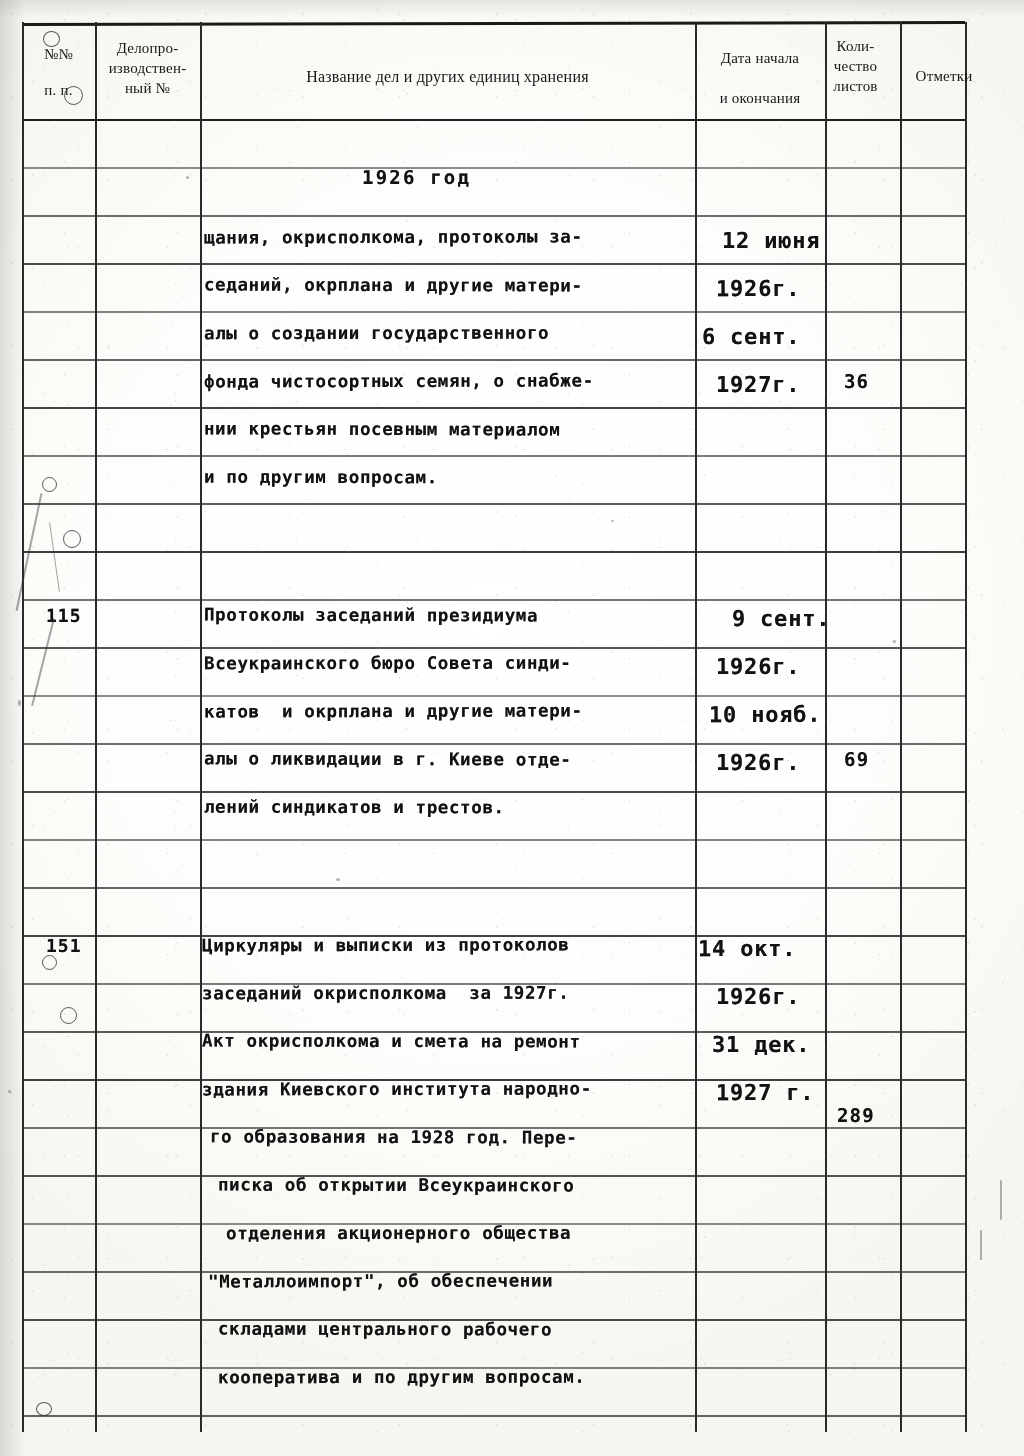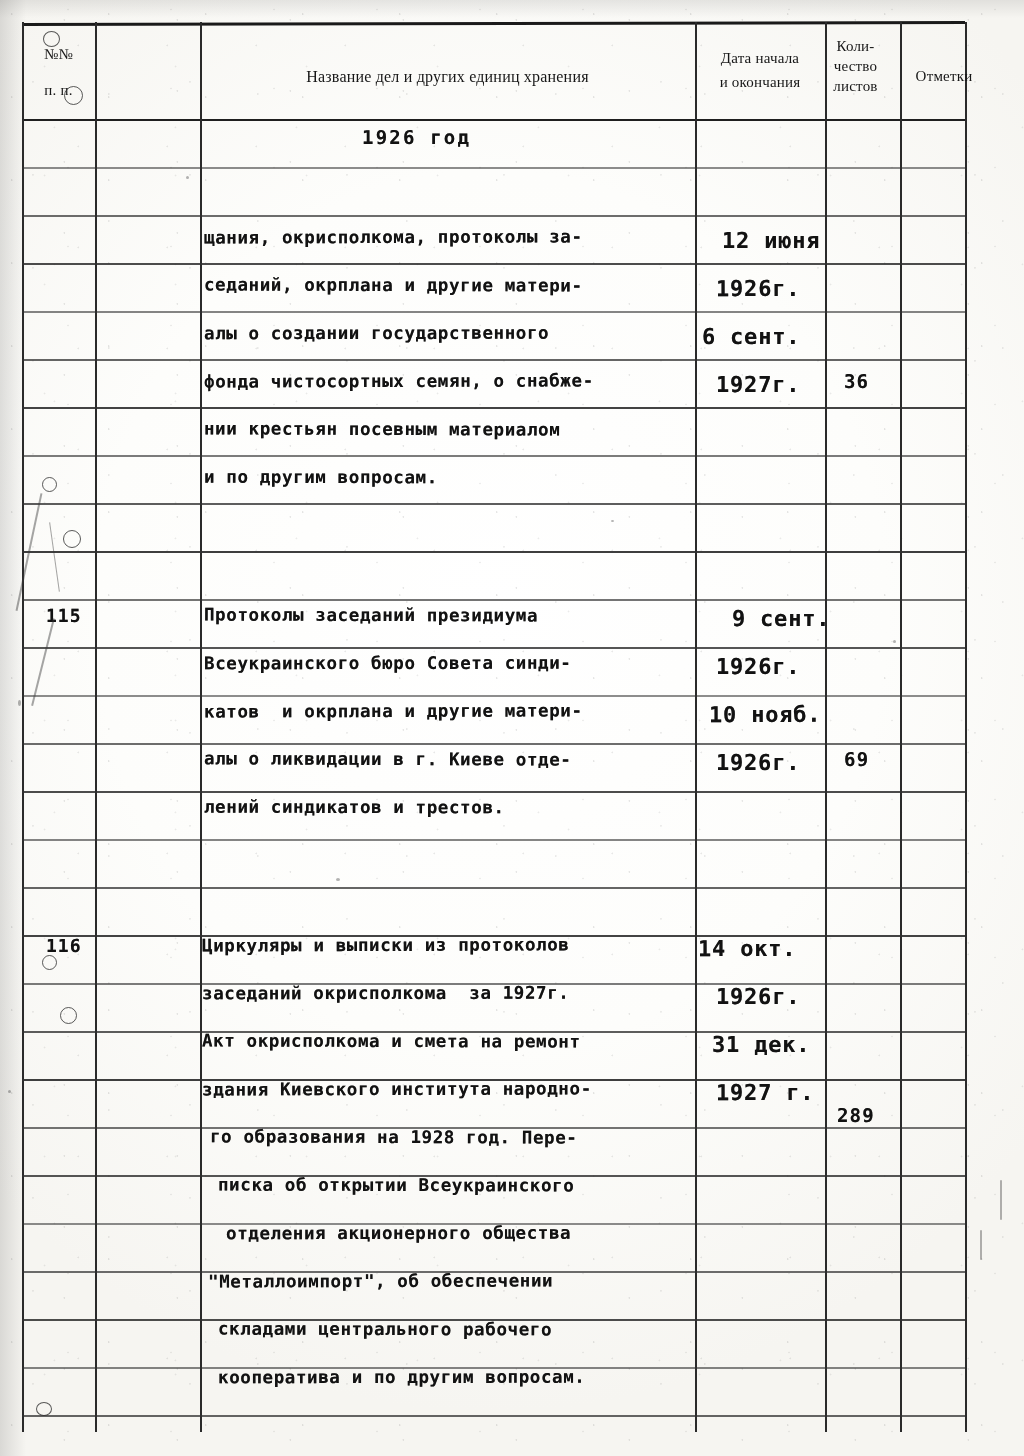--- a/index.html
+++ b/index.html
@@ -115,20 +115,21 @@
     letter-spacing: .6px;
     color: #121212;
     white-space: pre;
     font-weight: 700;
     -webkit-font-smoothing: none;
     text-shadow: 0 0 .6px rgba(0,0,0,.5);
   }
   .tw.year {
     font-size: 19px;
     letter-spacing: 2.2px;
+    margin-top: 40px;
   }
   .tw.num {
     font-size: 18px;
     letter-spacing: 1px;
   }
   .tw.date {
     font-size: 22px;
     letter-spacing: .8px;
   }
   .tw.cnt {
@@ -179,28 +180,33 @@
   <div class="vrule" style="left:673px; height:1410px;"></div>
   <div class="vrule" style="left:803px; height:1410px;"></div>
   <div class="vrule" style="left:878px; height:1410px;"></div>
   <div class="vrule" style="left:943px; height:1410px;"></div>
 
   <div class="head-cell head-num" style="left:0px; top:22px; width:73px;">
     <span class="ln">№№</span>
     <span class="ln" style="margin-top:16px;">п. п.</span>
   </div>
 
+  <div class="head-cell head-del" style="left:73px; top:16px; width:105px;">
+    <span class="ln">Делопро-</span>
+    <span class="ln">изводствен-</span>
+    <span class="ln">ный №</span>
+  </div>
 
   <div class="head-cell head-name" style="left:178px; top:44px; width:495px;">
     <span class="ln">Название дел и других единиц хранения</span>
   </div>
 
   <div class="head-cell head-date" style="left:673px; top:26px; width:130px;">
     <span class="ln">Дата начала</span>
-    <span class="ln" style="margin-top:4px;">и окончания</span>
+    <span class="ln" style="margin-top:20px;">и окончания</span>
   </div>
 
   <div class="head-cell head-cnt" style="left:803px; top:14px; width:61px;">
     <span class="ln">Коли-</span>
     <span class="ln">чество</span>
     <span class="ln">листов</span>
   </div>
 
   <div class="head-cell head-mark" style="left:878px; top:44px; width:88px;">
     <span class="ln">Отметки</span>
@@ -257,21 +263,21 @@
   <div class="tw j1" style="left:182px; top:679px;">катов  и окрплана и другие матери-</div>
   <div class="tw j4" style="left:182px; top:727px;">алы о ликвидации в г. Киеве отде-</div>
   <div class="tw j2" style="left:182px; top:775px;">лений синдикатов и трестов.</div>
 
   <div class="tw date j2" style="left:710px; top:584px;">9 сент.</div>
   <div class="tw date j3" style="left:694px; top:632px;">1926г.</div>
   <div class="tw date j1" style="left:687px; top:680px;">10 нояб.</div>
   <div class="tw date j2" style="left:694px; top:728px;">1926г.</div>
   <div class="tw cnt  j3" style="left:822px; top:726px;">69</div>
 
-  <div class="tw num j2" style="left:24px;  top:913px;">116</div>
+  <div class="tw num j2" style="left:24px;  top:913px;">151</div>
   <div class="tw j1" style="left:180px; top:913px;">Циркуляры и выписки из протоколов</div>
   <div class="tw j3" style="left:180px; top:961px;">заседаний окрисполкома  за 1927г.</div>
   <div class="tw j2" style="left:180px; top:1009px;">Акт окрисполкома и смета на ремонт</div>
   <div class="tw j1" style="left:180px; top:1057px;">здания Киевского института народно-</div>
   <div class="tw j4" style="left:188px; top:1105px;">го образования на 1928 год. Пере-</div>
   <div class="tw j2" style="left:196px; top:1153px;">писка об открытии Всеукраинского</div>
   <div class="tw j3" style="left:204px; top:1201px;">отделения акционерного общества</div>
   <div class="tw j1" style="left:186px; top:1249px;">"Металлоимпорт", об обеспечении</div>
   <div class="tw j2" style="left:196px; top:1297px;">складами центрального рабочего</div>
   <div class="tw j3" style="left:196px; top:1345px;">кооператива и по другим вопросам.</div>

